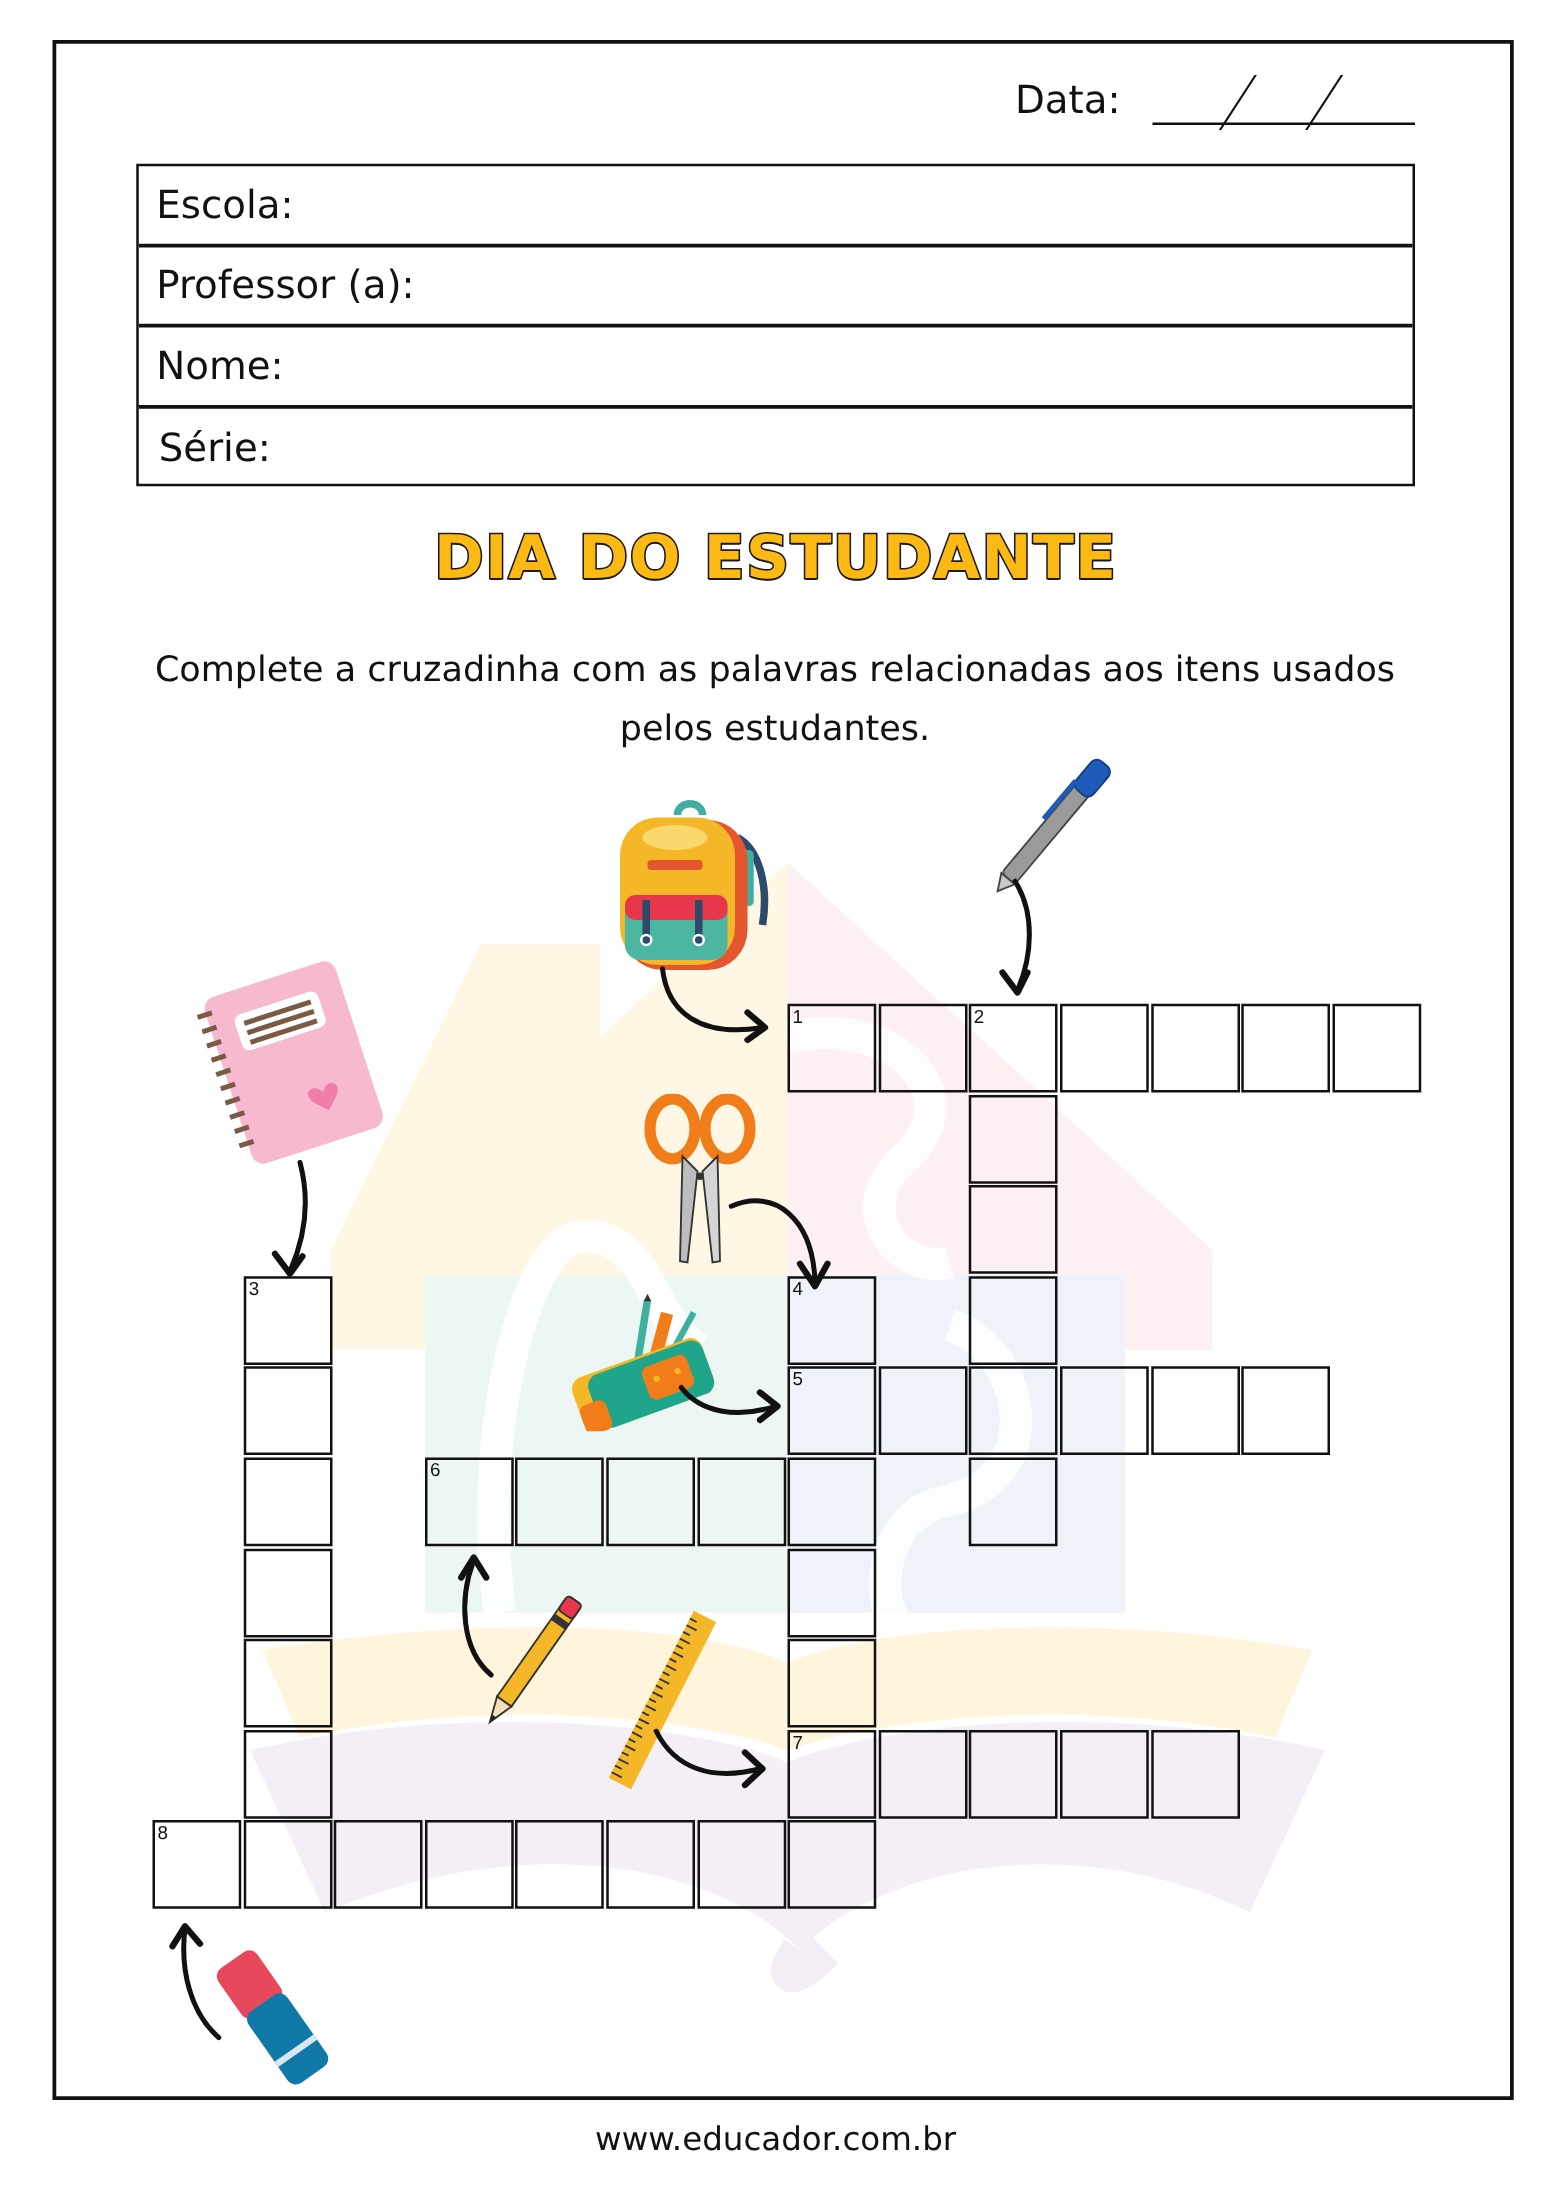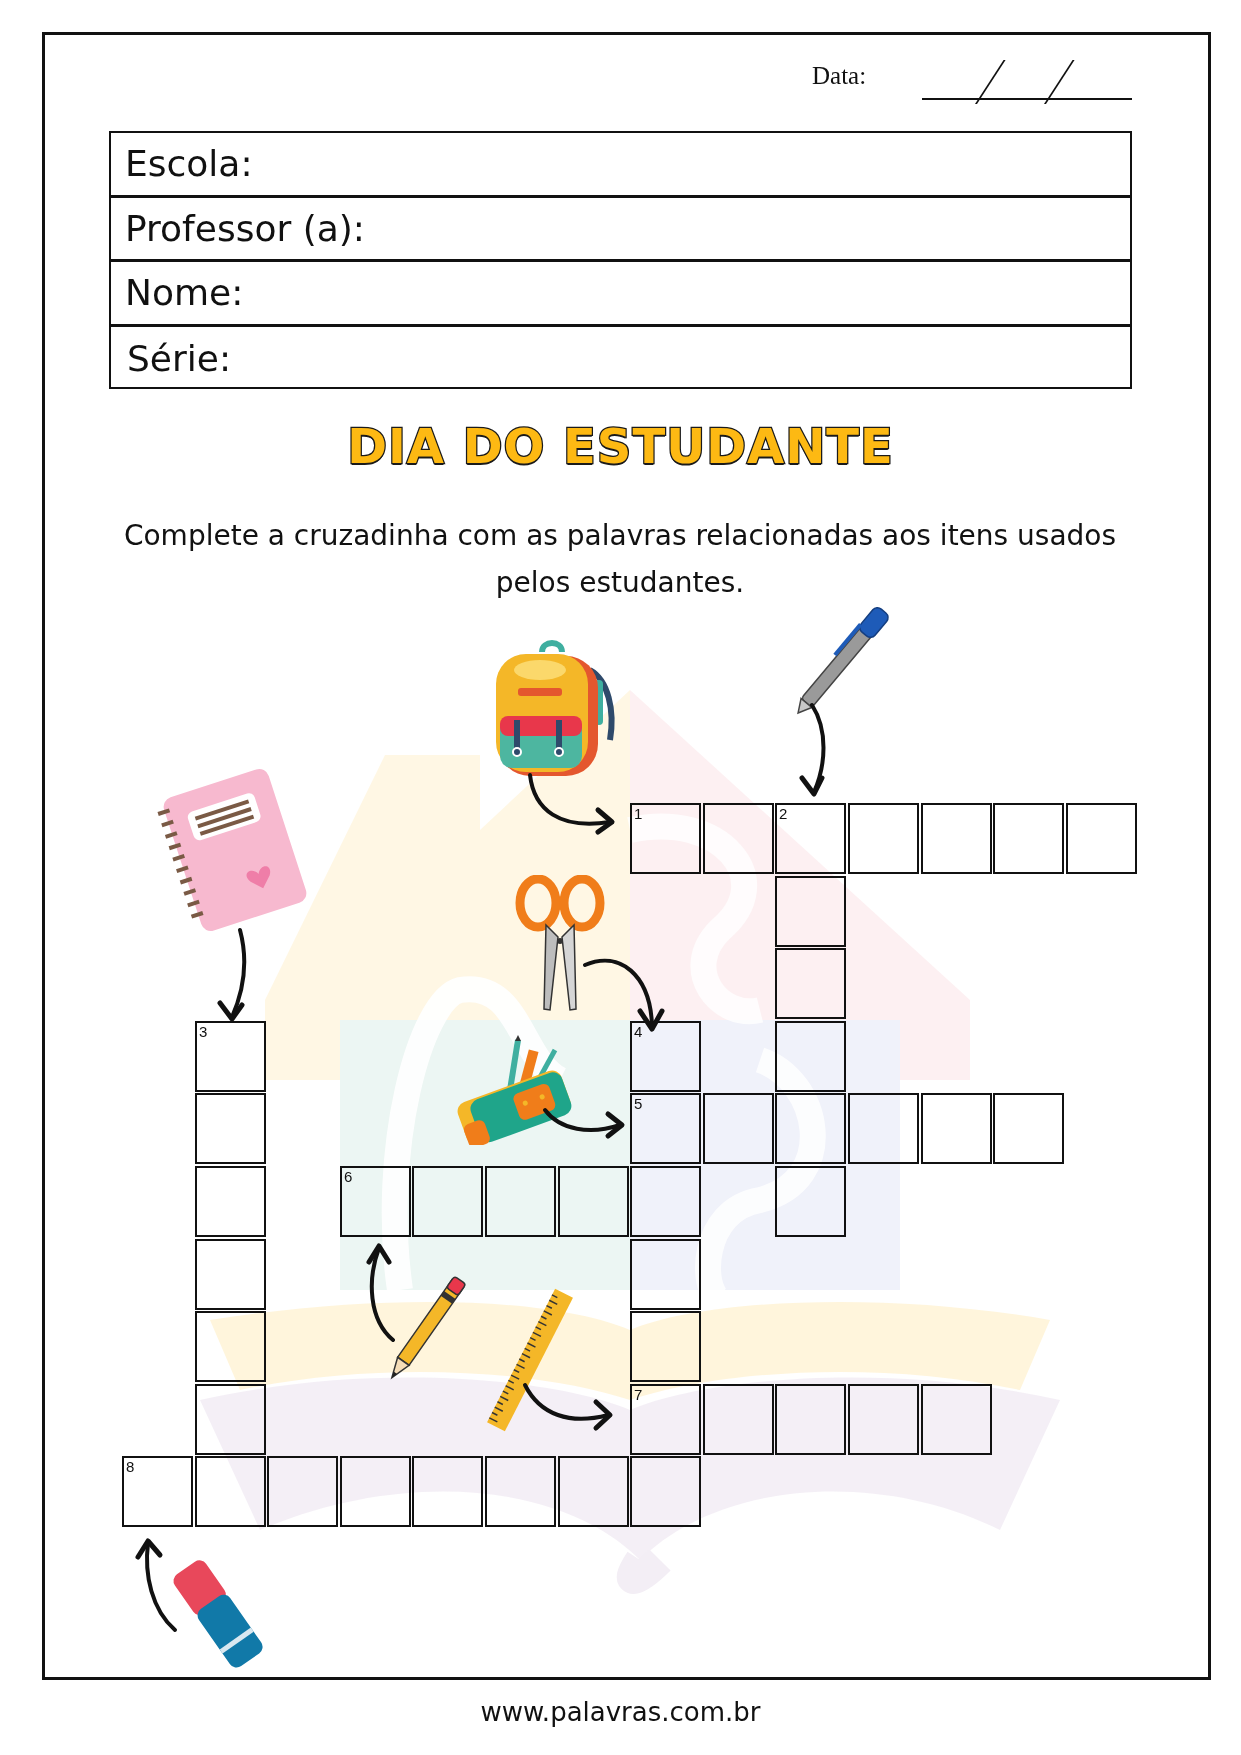--- a/index.html
+++ b/index.html
@@ -6,35 +6,35 @@
   html, body { width: 1241px; height: 1755px; background: #ffffff; overflow: hidden; }
   body { position: relative; font-family: "DejaVu Sans", "Liberation Sans", sans-serif; color: #111; }
 
   .page-frame {
     position: absolute; left: 42px; top: 32px; width: 1169px; height: 1648px;
     border: 3px solid #111;
   }
 
   
   .date-row { position: absolute; left: 812px; top: 58px; height: 50px; }
-  .date-label { position: absolute; left: 0; top: 4px; font-size: 25px; white-space: nowrap; font-family: Liberation Serif, serif; }
+  .date-label { position: absolute; left: 0; top: 4px; font-size: 31px; white-space: nowrap; }
   .date-line { position: absolute; left: 110px; top: 40px; width: 210px; height: 2px; background: #111; }
   .date-slash { position: absolute; top: 2px; width: 2px; height: 44px; background: #111; transform: skewX(-33deg); transform-origin: bottom left; }
 
   
   .info-box {
     position: absolute; left: 109px; top: 131px; width: 1023px; height: 258px;
     border: 2px solid #111;
   }
   .info-row {
     position: relative; height: 64.5px; border-bottom: 3px solid #111;
     display: flex; align-items: center; padding-left: 14px;
   }
   .info-row:last-child { border-bottom: none; padding-left: 16px; }
-  .info-label { font-size: 36px; }
+  .info-label { font-size: 31px; }
 
   
   .title-wrap { position: absolute; left: 0; top: 418px; width: 1241px; text-align: center; }
   .title {
     display: inline-block; font-family: "DejaVu Sans", sans-serif; font-weight: bold;
     font-size: 48px; letter-spacing: 1px; color: #FDB913;
     -webkit-text-stroke: 2.5px #1a1a1a; paint-order: stroke fill;
     text-shadow: 0 2px 0 #1a1a1a;
   }
 
@@ -326,13 +326,13 @@
     <rect x="40" y="2" width="38" height="48" rx="8" fill="#E8485B"></rect>
     <rect x="40" y="44" width="38" height="70" rx="8" fill="#1179A8"></rect>
     <rect x="40" y="88" width="38" height="5" fill="#d9e8f0"></rect>
   </g>
 </svg>
 <svg class="illus" style="left:130px; top:1535px;" width="60" height="100" viewBox="0 0 60 100">
   <path d="M45 95 C22 75, 14 40, 18 8" stroke="#111" stroke-width="4" fill="none" stroke-linecap="round"></path>
   <path d="M8 22 L18 6 L30 20" stroke="#111" stroke-width="5" fill="none" stroke-linecap="round" stroke-linejoin="round"></path>
 </svg>
 
-<div class="footer">www.palavras.com.br</div>
+<div class="footer">www.educador.com.br</div>
 
 </body></html>

